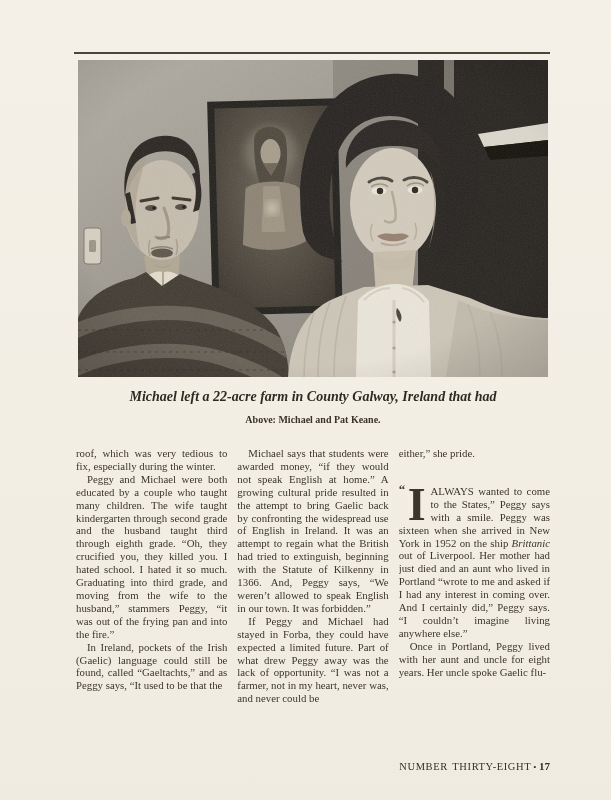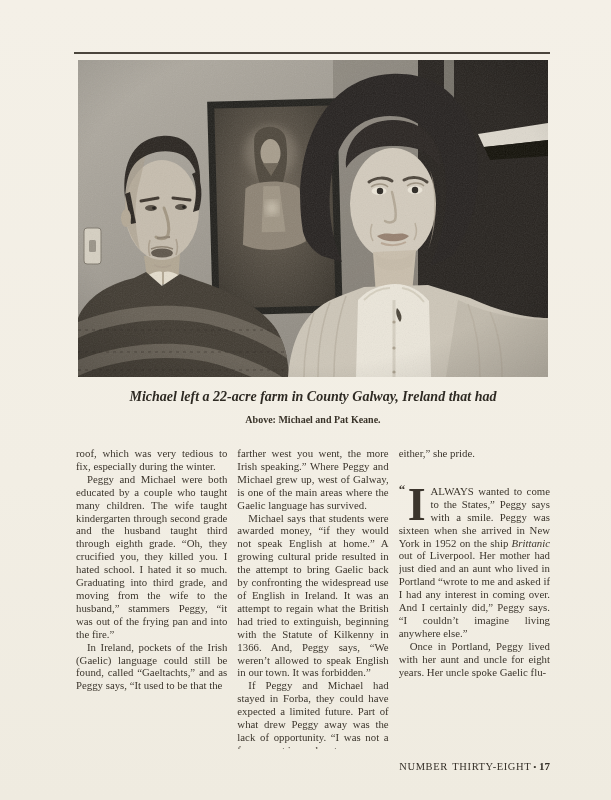--- a/index.html
+++ b/index.html
@@ -208,21 +208,20 @@
   </div>
   <div class="caption-credit">Above: Michael and Pat Keane.</div>
 
   <div class="cols">
     <div class="col">
       <p class="noindent">roof, which was very tedious to fix, especially during the winter.</p>
       <p>Peggy and Michael were both educated by a couple who taught many children. The wife taught kindergarten through second grade and the husband taught third through eighth grade. “Oh, they crucified you, they killed you. I hated school. I hated it so much. Graduating into third grade, and moving from the wife to the husband,” stammers Peggy, “it was out of the frying pan and into the fire.”</p>
       <p>In Ireland, pockets of the Irish (Gaelic) language could still be found, called “Gaeltachts,” and as Peggy says, “It used to be that the</p>
     </div>
     <div class="col">
-      <p class="noindent">farther west you went, the more Irish speaking.” Where Peggy and Michael grew up, west of Galway, is one of the main areas where the Gaelic language has survived.</p>
       <p>Michael says that students were awarded money, “if they would not speak English at home.” A growing cultural pride resulted in the attempt to bring Gaelic back by confronting the widespread use of English in Ireland. It was an attempt to regain what the British had tried to extinguish, beginning with the Statute of Kilkenny in 1366.  And, Peggy says, “We weren’t allowed to speak English in our town. It was forbidden.”</p>
       <p>If Peggy and Michael had stayed in Forba, they could have expected a limited future. Part of what drew Peggy away was the lack of opportunity. “I was not a farmer, not in my heart, never was, and never could be</p>
     </div>
     <div class="col">
       <p class="noindent">either,” she pride.</p>
       <p class="dropcap-para"><span class="dc-wrap"><span class="dc-quote">“</span><span class="dc-letter">I</span></span><span>ALWAYS wanted to come to the States,” Peggy says with a smile. Peggy was sixteen when she arrived in New York in 1952 on the ship </span><span class="ship">Brittanic</span><span> out of Liverpool. Her mother had just died and an aunt who lived in Portland “wrote to me and asked if I had any interest in coming over. And I certainly did,” Peggy says. “I couldn’t imagine living anywhere else.”</span></p>
       <p>Once in Portland, Peggy lived with her aunt and uncle for eight years.  Her uncle spoke Gaelic flu-</p>
     </div>
   </div>
 

